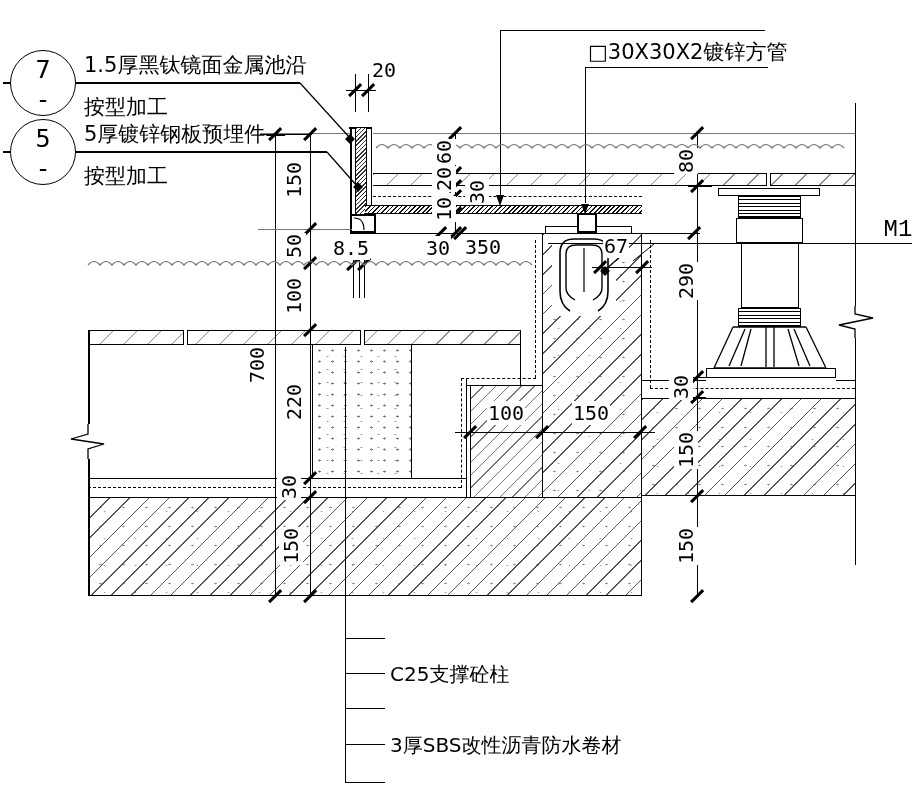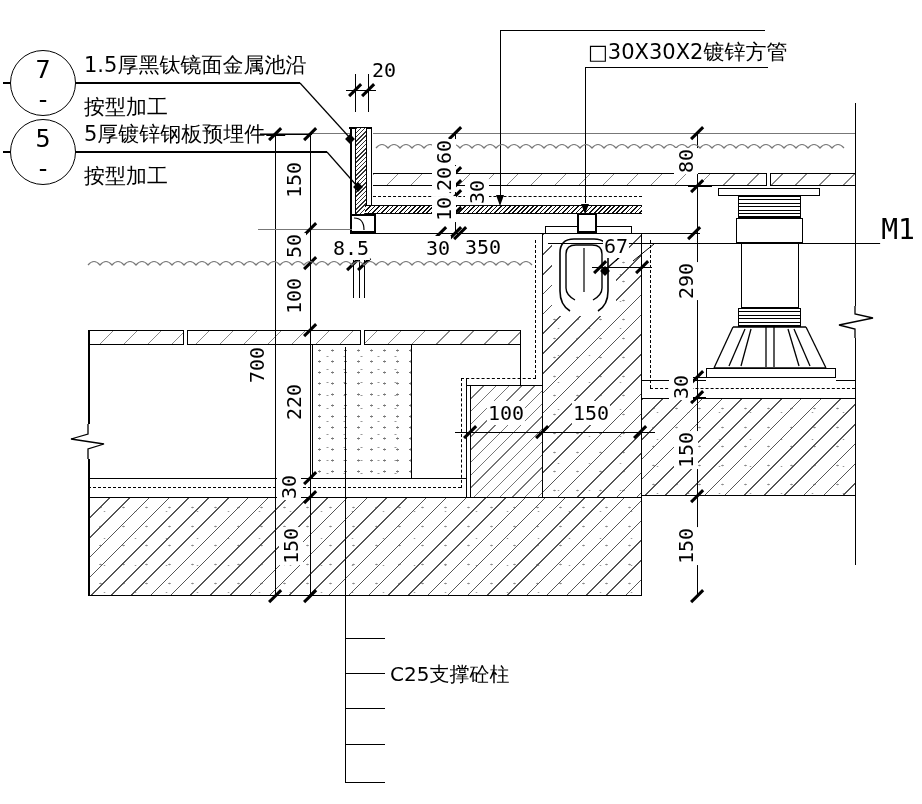--- a/index.html
+++ b/index.html
@@ -216,23 +216,24 @@
     <span class="cnum" style="left:43px;top:99px;">-</span>
     <span class="cnum" style="left:43px;top:138px;">5</span>
     <span class="cnum" style="left:43px;top:168px;">-</span>
 
     <span class="cjk" style="left:84px;top:53px;">1.5厚黑钛镜面金属池沿</span>
     <span class="cjk" style="left:84px;top:95px;">按型加工</span>
     <span class="cjk" style="left:84px;top:122px;">5厚镀锌钢板预埋件—</span>
     <span class="cjk" style="left:84px;top:164px;">按型加工</span>
 
     <span class="cjk" style="left:588px;top:40px;">□30X30X2镀锌方管</span>
-    <span class="dl" style="left:898px;top:229px;font-size:28px;">M1</span>
+    <span class="dl" style="left:898px;top:229px;font-size:24px;font-family:Liberation Mono, monospace;">M1</span>
 
     <span class="cjk" style="left:390px;top:662px;font-size:20px;">C25支撑砼柱</span>
+    <span class="cjk" style="left:390px;top:733px;font-size:20px;">3厚SBS改性沥青防水卷材</span>
 
     <span class="dl" style="left:384px;top:70px;">20</span>
     <span class="dlr" style="left:294px;top:180px;">150</span>
     <span class="dlr" style="left:294px;top:246px;">50</span>
     <span class="dlr" style="left:294px;top:296px;">100</span>
     <span class="dlr" style="left:294px;top:402px;">220</span>
     <span class="dlr" style="left:289px;top:487px;">30</span>
     <span class="dlr" style="left:291px;top:546px;">150</span>
     <span class="dlr" style="left:257px;top:365px;">700</span>
 

